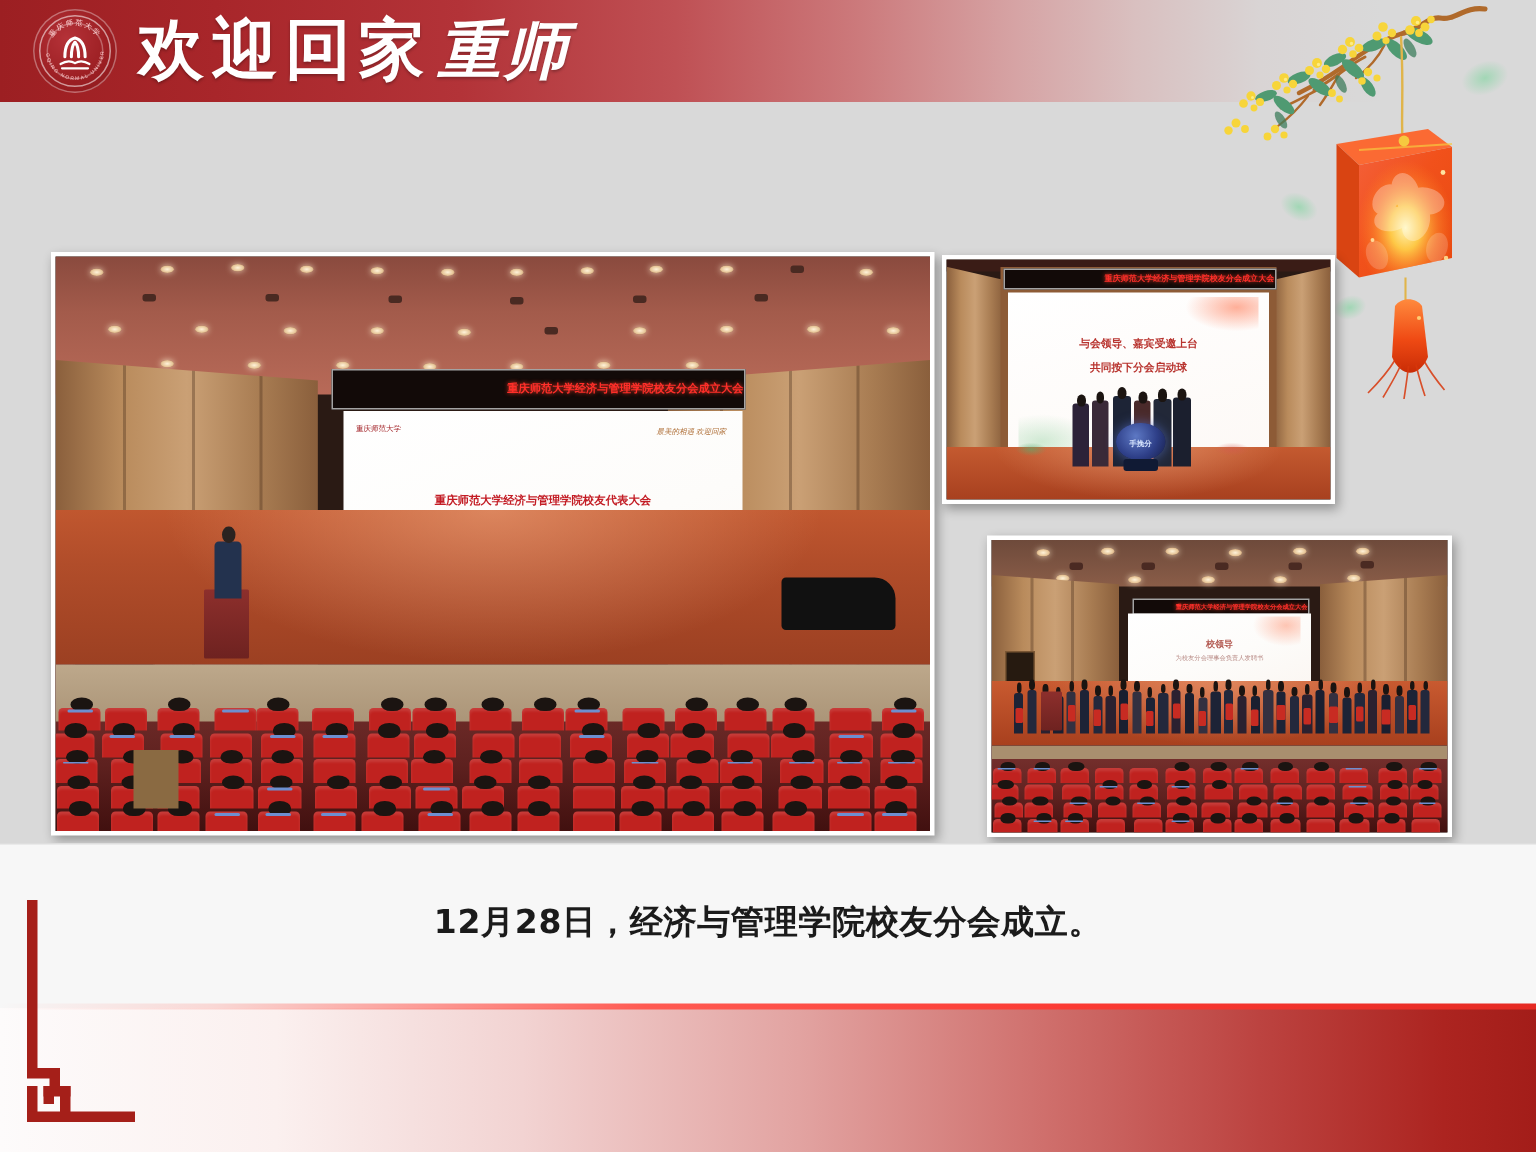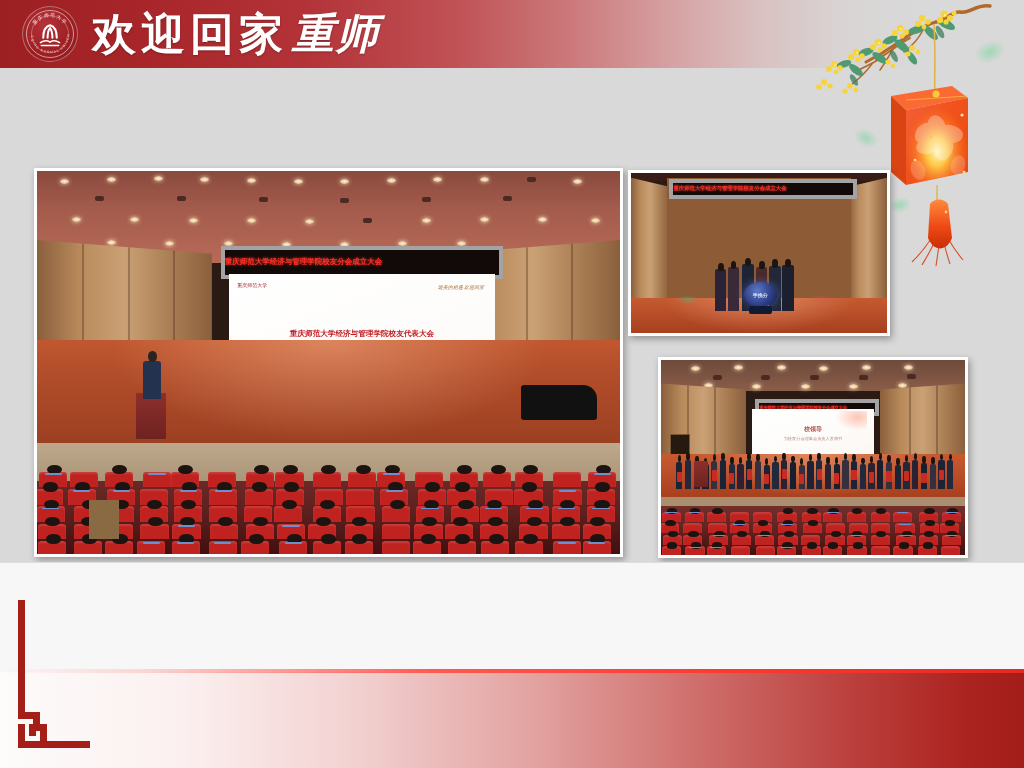--- a/index.html
+++ b/index.html
@@ -59,22 +59,22 @@
     background:linear-gradient(180deg,#8a4a3e 0%,#a35b4b 40%,#b86a58 100%);}
   .ceil-light{position:absolute;width:9px;height:5px;border-radius:50%;
     background:radial-gradient(ellipse at center,#fff3da 0%,#e8c79a 55%,#9c6a4e 100%);
     box-shadow:0 0 4px rgba(255,240,210,.8);}
   .ceil-dark{position:absolute;width:9px;height:5px;border-radius:2px;background:#4a2a22;}
   .wall-l,.wall-r{position:absolute;top:20%;height:62%;
     background:linear-gradient(90deg,#8a5f3c 0%,#b98b5c 25%,#caa075 50%,#a87c52 78%,#8a5f3c 100%);}
   .wall-l{left:0;width:30%;clip-path:polygon(0 0,100% 6%,100% 100%,0 100%);}
   .wall-r{right:0;width:30%;clip-path:polygon(0 6%,100% 0,100% 100%,0 100%);}
   .wall-rib{position:absolute;top:0;height:100%;width:2px;background:rgba(60,35,18,.32);}
-  .led-banner{position:absolute;background:#120a08;border:4px solid #a3a3a3;
-    display:flex;align-items:center;justify-content:flex-start;overflow:hidden;}
+  .led-banner{position:absolute;background:#120a08;border:1px solid #a3a3a3;
+    display:flex;align-items:center;justify-content:flex-end;overflow:hidden;}
   .led-banner span{color:#ff2f2a;font-weight:700;white-space:nowrap;
     font-family:"DejaVu Sans","Liberation Sans",sans-serif;
     text-shadow:0 0 3px rgba(255,60,40,.9);}
   .screen{position:absolute;background:linear-gradient(160deg,#ffffff 0%,#fdfcfa 55%,#fbf6f2 100%);
     overflow:hidden;}
   .screen .logo{position:absolute;left:3%;top:5%;font-size:5px;color:#a4262b;white-space:nowrap;}
   .screen .slogan{position:absolute;right:4%;top:6%;font-size:5px;color:#b0713a;white-space:nowrap;font-style:italic;}
   .screen .l1{position:absolute;left:0;width:100%;text-align:center;color:#c31d25;font-weight:700;white-space:nowrap;}
   .screen .l2{position:absolute;left:0;width:100%;text-align:center;color:#1b3d8f;font-weight:700;white-space:nowrap;}
   .screen .sub{position:absolute;left:0;width:100%;text-align:center;color:#9a8d86;white-space:nowrap;}
@@ -591,20 +591,28 @@
       <div class="hall">
         <div class="ceiling" style="height:5%;background:#3a1c16"></div>
         <div class="wall-l" style="top:3%;height:92%;width:15%"></div>
         <div class="wall-r" style="top:3%;height:92%;width:15%"></div>
         <div style="position:absolute;left:14%;top:3%;width:72%;height:92%;background:#8d5b36"></div>
 
         <div class="led-banner" style="left:15%;top:3.5%;width:70%;height:8%">
           <span style="font-size:5.4px">重庆师范大学经济与管理学院校友分会成立大会</span>
         </div>
 
+        <div class="screen" style="left:16%;top:14%;width:68%;height:66%;background:linear-gradient(165deg,#ffffff,#fdf9f6)">
+          <div style="position:absolute;right:4%;top:2%;width:28%;height:22%;
+                      background:radial-gradient(ellipse at 70% 30%,rgba(255,110,70,.55) 0%,rgba(255,255,255,0) 70%)"></div>
+          <div style="position:absolute;left:4%;bottom:2%;width:30%;height:22%;
+                      background:radial-gradient(ellipse at 30% 80%,rgba(120,200,140,.35) 0%,rgba(255,255,255,0) 70%)"></div>
+          <div class="l1" style="top:27%;font-size:7.2px;color:#b8332e">与会领导、嘉宾受邀上台</div>
+          <div class="l1" style="top:42%;font-size:7.2px;color:#b8332e">共同按下分会启动球</div>
+        </div>
 
         <div class="stage" style="height:22%;bottom:0;background:linear-gradient(180deg,#c45a30,#a8401f)">
           <div class="stage-glow"></div>
         </div>
 
         <div class="standrow" style="left:33%;top:60%;width:4%;height:26%;background:#2c2238"></div>
         <div class="standrow" style="left:38%;top:59%;width:4%;height:27%;background:#3a2a38"></div>
         <div class="standrow" style="left:43.5%;top:57%;width:4.5%;height:29%;background:#1d2436"></div>
         <div class="standrow" style="left:49%;top:59%;width:4%;height:27%;background:#4a2a2a"></div>
         <div class="standrow" style="left:54%;top:58%;width:4.5%;height:28%;background:#222838"></div>
@@ -869,20 +877,21 @@
               <div class="head" style="left:86.23217124066753%;top:78.5%;width:3.3846153846153846%;height:10.5%"></div>
               <div class="seat" style="left:92.07921467815515%;top:84.5%;width:6.3076923076923075%;height:17.5%"></div>
             </div>
         </div>
       </div>
     </div>
   </div>
 
   <div class="caption-bar"></div>
   <div class="caption-rule"></div>
+  <div class="caption">12月28日，经济与管理学院校友分会成立。</div>
 
   <div class="bottom-grad"></div>
   <div class="bottom-line"></div>
   <div class="corner">
     <svg viewBox="0 0 100 148">
       <g fill="#a51f19">
         <rect x="0" y="0" width="7" height="118"></rect>
         <rect x="0" y="112" width="22" height="7"></rect>
         <rect x="15" y="112" width="7" height="16"></rect>
         <rect x="0" y="124" width="7" height="24"></rect>

